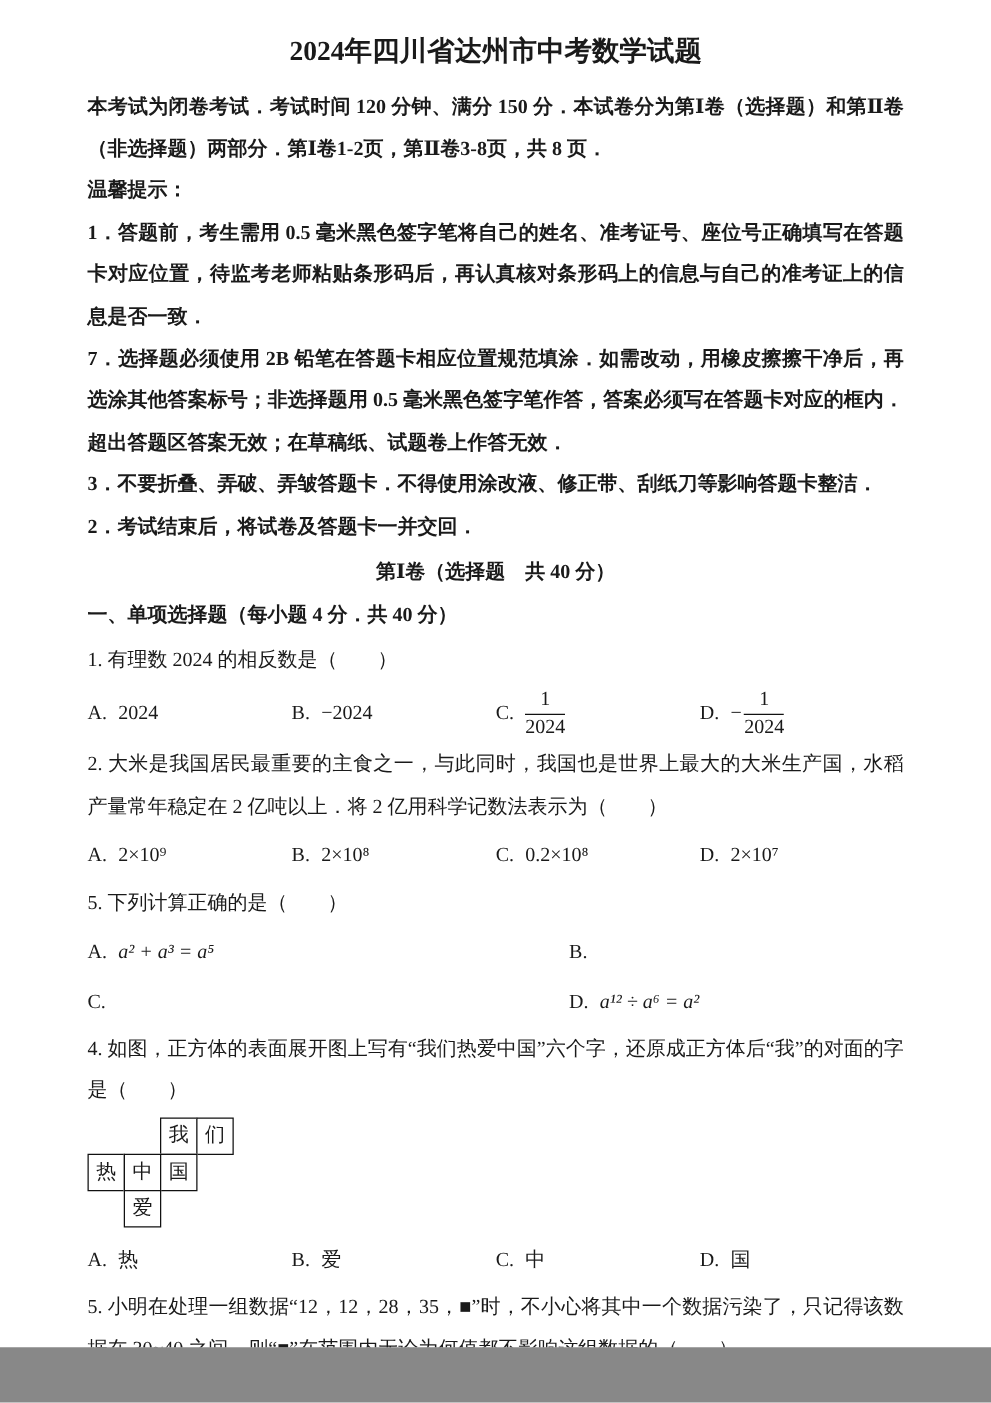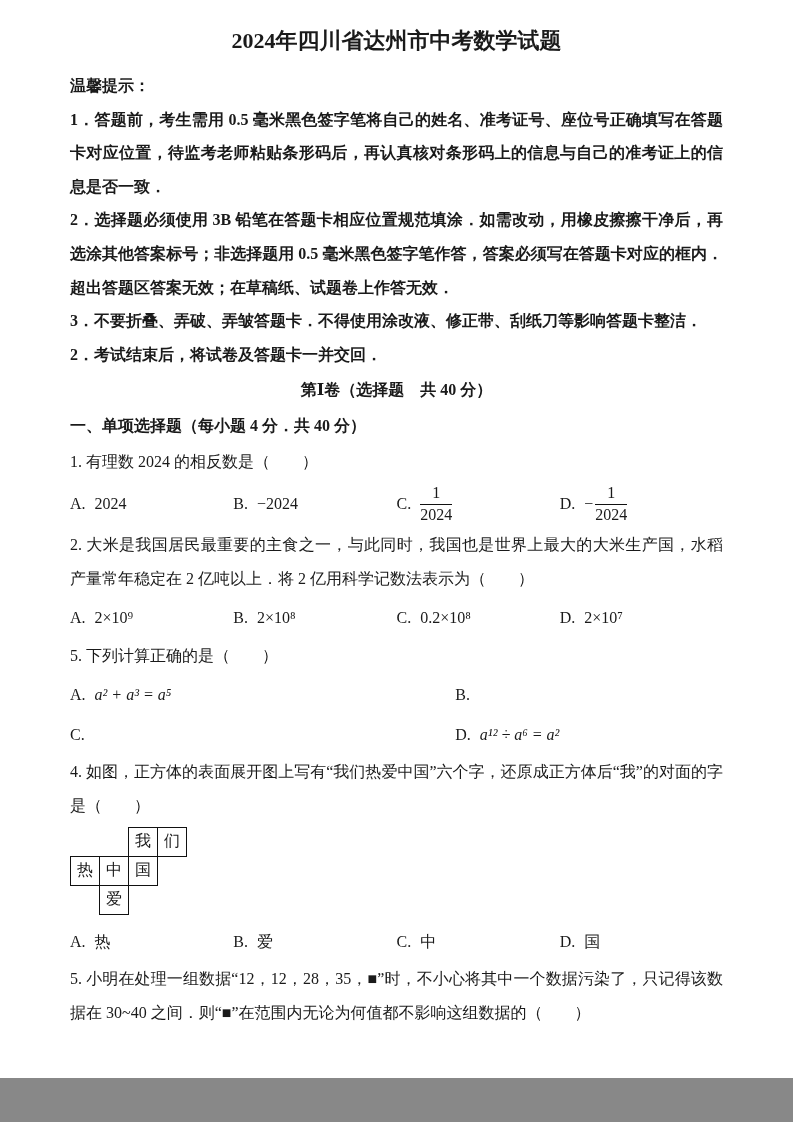--- a/index.html
+++ b/index.html
@@ -56,25 +56,26 @@
     font-size:17px;color:#b3b3b3;
   }
 </style>
 </head>
 <body>
 
 <div class="page">
 
   <h1 class="doc-title">2024年四川省达州市中考数学试题</h1>
 
+  <p class="para b">本考试为闭卷考试．考试时间 120 分钟、满分 150 分．本试卷分为第Ⅰ卷（选择题）和第Ⅱ卷（非选择题）两部分．第Ⅰ卷1-2页，第Ⅱ卷3-8页，共 8 页．</p>
 
   <p class="para b">温馨提示：</p>
 
   <p class="para b">1．答题前，考生需用 0.5 毫米黑色签字笔将自己的姓名、准考证号、座位号正确填写在答题卡对应位置，待监考老师粘贴条形码后，再认真核对条形码上的信息与自己的准考证上的信息是否一致．</p>
-  <p class="para b">2．选择题必须使用 3B 铅笔在答题卡相应位置规范填涂．如需改动，用橡皮擦擦干净后，再选涂其他答案标号；非选择题用 0.5 毫米黑色签字笔作答，答案必须写在答题卡对应的框内．超出答题区答案无效；在草稿纸、试题卷上作答无效．</p>
+  <p class="para b">7．选择题必须使用 2B 铅笔在答题卡相应位置规范填涂．如需改动，用橡皮擦擦干净后，再选涂其他答案标号；非选择题用 0.5 毫米黑色签字笔作答，答案必须写在答题卡对应的框内．超出答题区答案无效；在草稿纸、试题卷上作答无效．</p>
   <p class="para b">3．不要折叠、弄破、弄皱答题卡．不得使用涂改液、修正带、刮纸刀等影响答题卡整洁．</p>
   <p class="para b">2．考试结束后，将试卷及答题卡一并交回．</p>
 
   <p class="section-heading">第Ⅰ卷（选择题　共 40 分）</p>
   <p class="part-heading">一、单项选择题（每小题 4 分．共 40 分）</p>
 
   <div class="question">
     <p class="stem">1. 有理数 2024 的相反数是（　　）</p>
     <div class="opt-row">
       <span class="opt">

